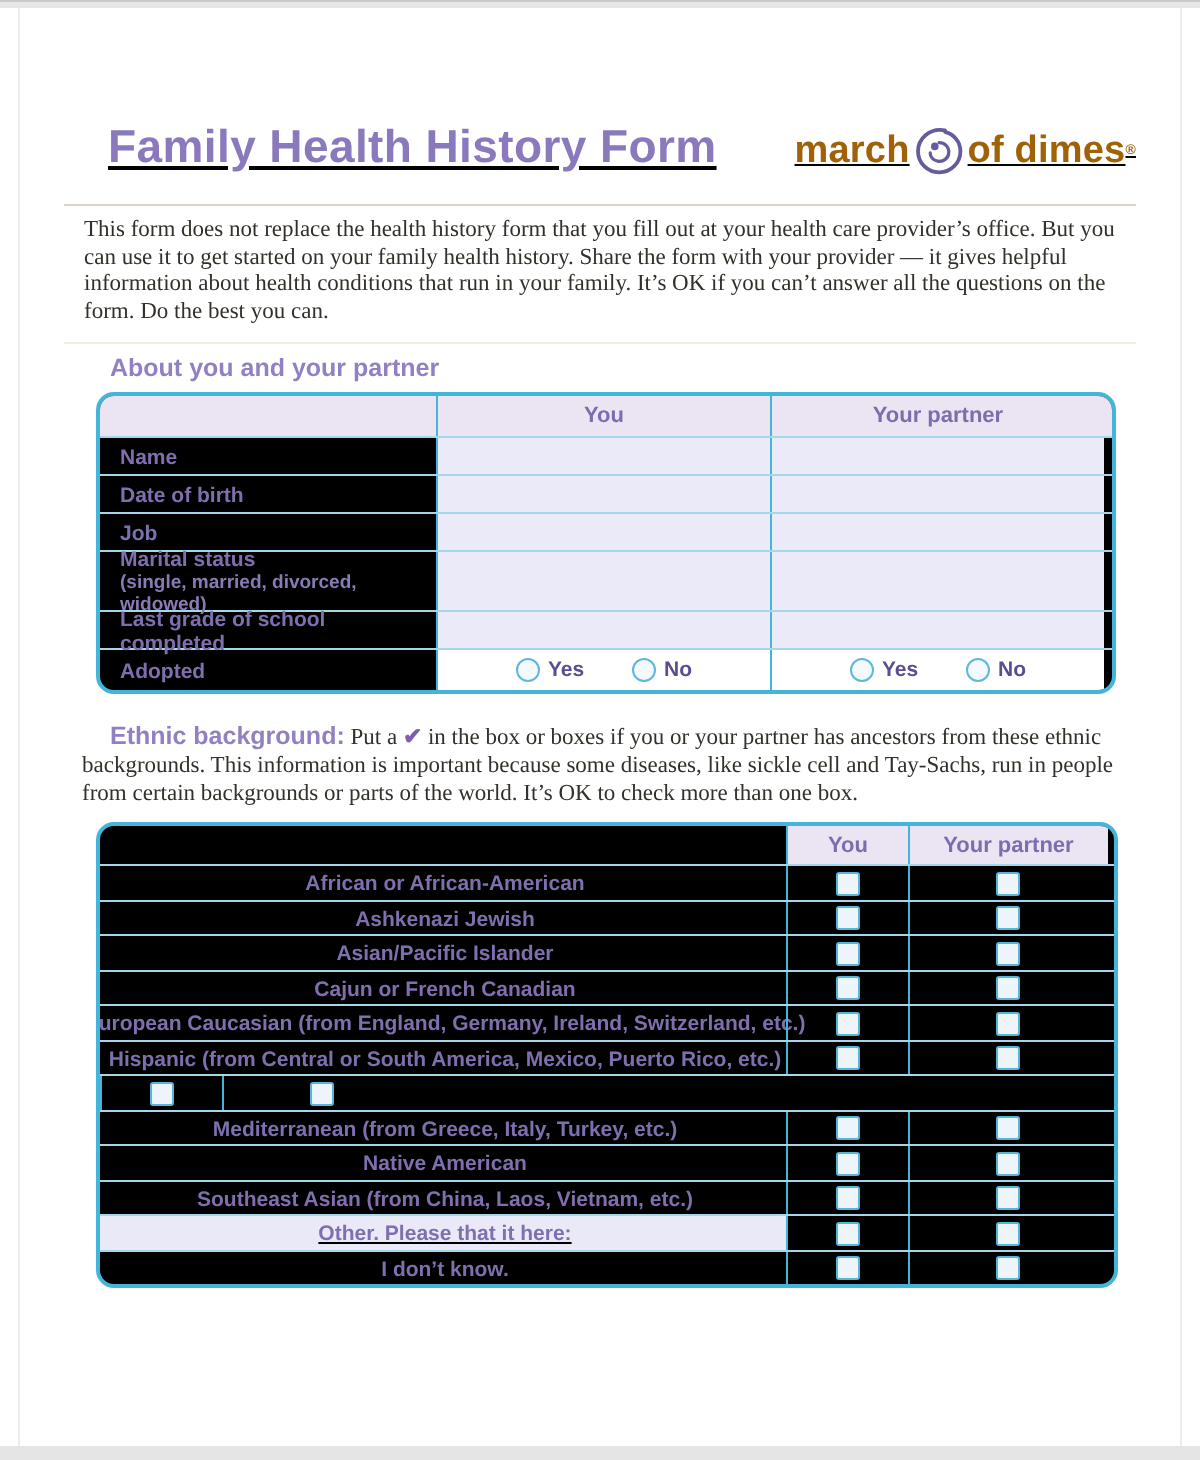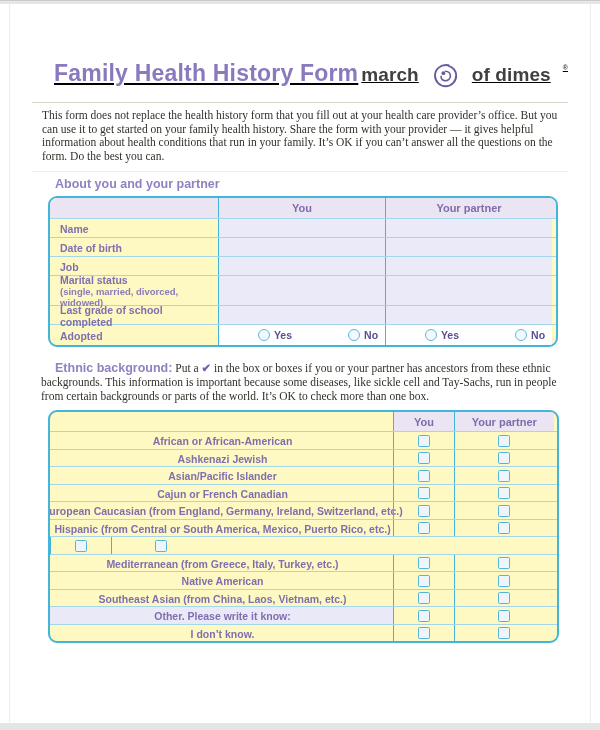--- a/index.html
+++ b/index.html
@@ -10,62 +10,62 @@
   
   .frame-top{position:absolute;top:0;left:0;width:600px;height:4px;background:#e6e6e6;border-top:1px solid #c9c9c9;box-sizing:border-box;}
   .frame-bottom{position:absolute;bottom:0;left:0;width:600px;height:7px;background:#e5e5e5;}
   .frame-left{position:absolute;top:4px;bottom:7px;left:9px;width:1px;background:#ededed;}
   .frame-right{position:absolute;top:4px;bottom:7px;right:9px;width:1px;background:#ededed;}
 
   .content{position:absolute;top:0;left:32px;width:536px;}
 
   .header-row{display:flex;justify-content:space-between;align-items:flex-start;margin-top:60px;padding-left:22px;text-decoration:underline;}
   h1{margin:0;font-size:23px;font-weight:bold;color:#8b79bd;letter-spacing:.2px;}
-  .logo{display:flex;align-items:flex-start;color:#404040;font-weight:bold;font-size:19px;margin-top:2px;letter-spacing:.1px;gap:12px;}
+  .logo{display:flex;align-items:center;color:#a16207;font-weight:bold;font-size:19px;margin-top:2px;letter-spacing:.1px;}
   .logo .word{line-height:26px;}
   .logo svg{margin:0 1px;display:block;}
   .logo .tm{font-size:7px;line-height:10px;margin-top:1px;}
 
   .intro-row{display:flex;justify-content:space-between;margin-top:8px;padding-left:22px;}
   .intro{font-family:"Liberation Serif",serif;font-weight:bold;font-size:11.5px;color:#33302a;line-height:14px;}
   .date-field{display:flex;align-items:flex-end;gap:5px;margin-top:13px;}
   .date-label{color:#8576b5;font-size:11.5px;font-weight:600;}
   .date-input{display:inline-block;width:92px;height:13px;background:#e9e9f8;border-bottom:1.5px solid #8d80c7;}
 
   .sep{border:none;border-top:1px solid #d9d3c9;margin:13px 0 0 0;}
   .desc{font-family:Liberation Serif, serif;font-size:11.5px;line-height:13.6px;color:#33302a;margin:6px 0 0 10px;width:526px;}
   .faint-line{border-top:1px solid #f1ece4;margin-top:8px;}
   h2{font-size:12.5px;color:#9181c3;margin:5px 0 0 23px;font-weight:bold;}
 
   
-  .t{border:2px solid #43b5da;border-radius:9px;background:#fef9c3;overflow:hidden;}
+  .t{border:2px solid #43b5da;border-radius:9px;background:#000000;overflow:hidden;}
   .t1{margin:5px 0 0 16px;width:506px;}
   .t2{margin:7px 0 0 16px;width:507px;}
   .trow{display:flex;align-items:stretch;}
   .rows .trow{border-top:1px solid #a5d6ea;}
   .c{box-sizing:border-box;}
   .l1{width:168px;}
   .y1,.p1{width:167px;border-left:1.5px solid #43b5da;}
-  .l2{width:343px;}
+  .l2{width:343px;text-decoration:underline;}
   .y2{width:61px;border-left:1.5px solid #43b5da;}
   .p2{width:99.5px;border-left:1.5px solid #43b5da;}
   .hc{display:flex;align-items:center;justify-content:center;color:#7e6cac;font-size:11px;font-weight:600;}
   .t1 .head{height:20px;background:#ebe4f2;}
   .t2 .head{height:19px;}
   .t2 .head .hc{background:#ebe4f2;}
 
   .t1 .rows .trow{height:18px;}
   .t1 .rows .trow:nth-child(4){height:29px;}
   .t1 .rows .trow:nth-child(6){height:20px;}
   .lab{display:flex;flex-direction:column;justify-content:center;padding:2px 8px 1px 10px;}
   .lab .main{font-size:10.5px;color:#7f6fae;font-weight:600;line-height:12px;}
   .lab .sub{font-size:9.5px;color:#8a7bb6;font-weight:600;line-height:11px;}
   .fill{background:#eaeaf9;}
   .radio-cell{display:flex;align-items:center;justify-content:center;gap:24px;background:#fff;}
-  .rgroup{display:flex;align-items:center;gap:4px;margin-left:32px;}
+  .rgroup{display:flex;align-items:center;gap:4px;}
   .radio{width:10px;height:10px;border:1.5px solid #5cb8dc;border-radius:50%;background:#f3f9fd;display:inline-block;}
   .rlabel{font-size:10.5px;color:#5c4d92;font-weight:600;}
 
   .t2 .rows .trow{height:16.5px;}
   .t2 .lab{flex-direction:row;align-items:center;gap:6px;}
   .t2 .lab .main{white-space:nowrap;}
   .lav{background:#e9e9f8;}
   .cb-cell{display:flex;align-items:center;justify-content:center;}
   .checkbox{width:10px;height:10px;border:1.5px solid #56b6da;background:#edf4fa;border-radius:1.5px;display:inline-block;}
 
@@ -293,21 +293,21 @@
           </div>
           <div class="c cb-cell y2">
             <span class="checkbox"></span>
           </div>
           <div class="c cb-cell p2">
             <span class="checkbox"></span>
           </div>
         </div>
         <div class="trow">
           <div class="c l2 lab lav">
-            <span class="main">Other. Please write it know:</span>
+            <span class="main">Other. Please that it here:</span>
           </div>
           <div class="c cb-cell y2">
             <span class="checkbox"></span>
           </div>
           <div class="c cb-cell p2">
             <span class="checkbox"></span>
           </div>
         </div>
         <div class="trow">
           <div class="c l2 lab">

